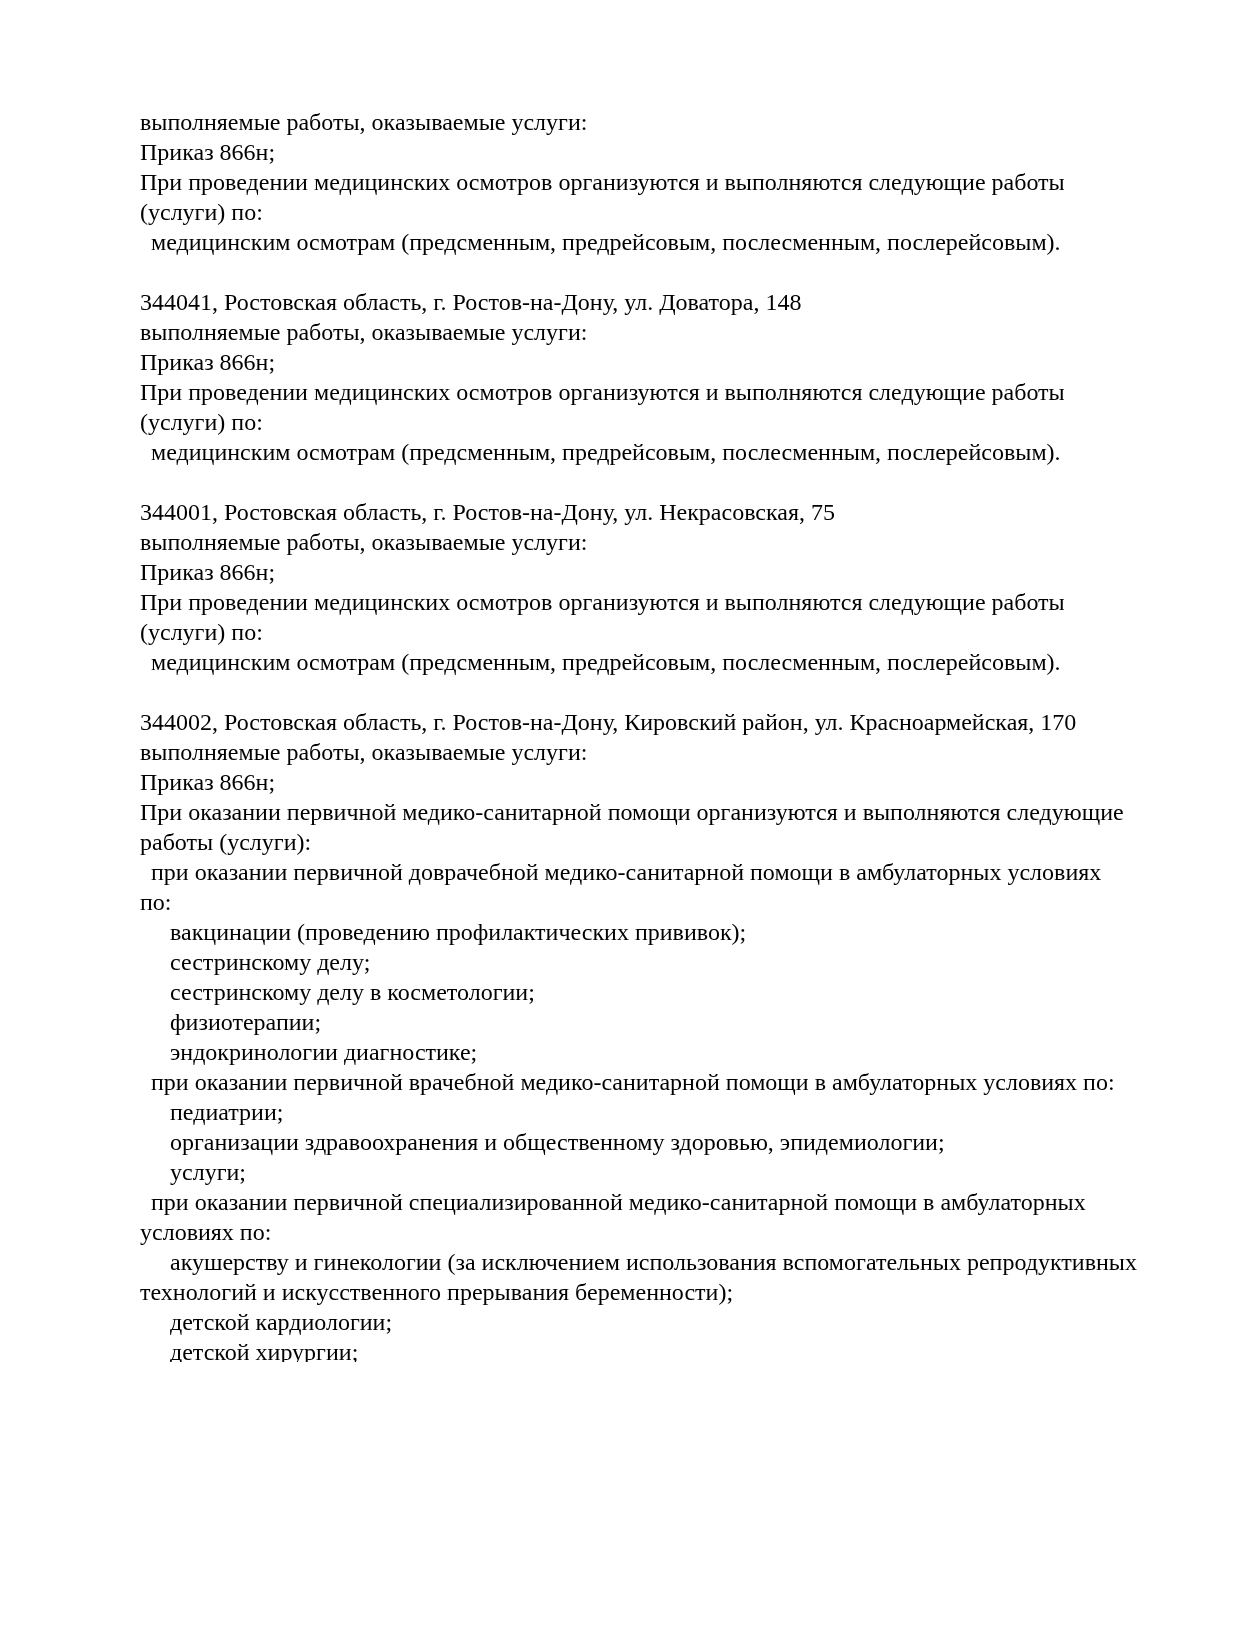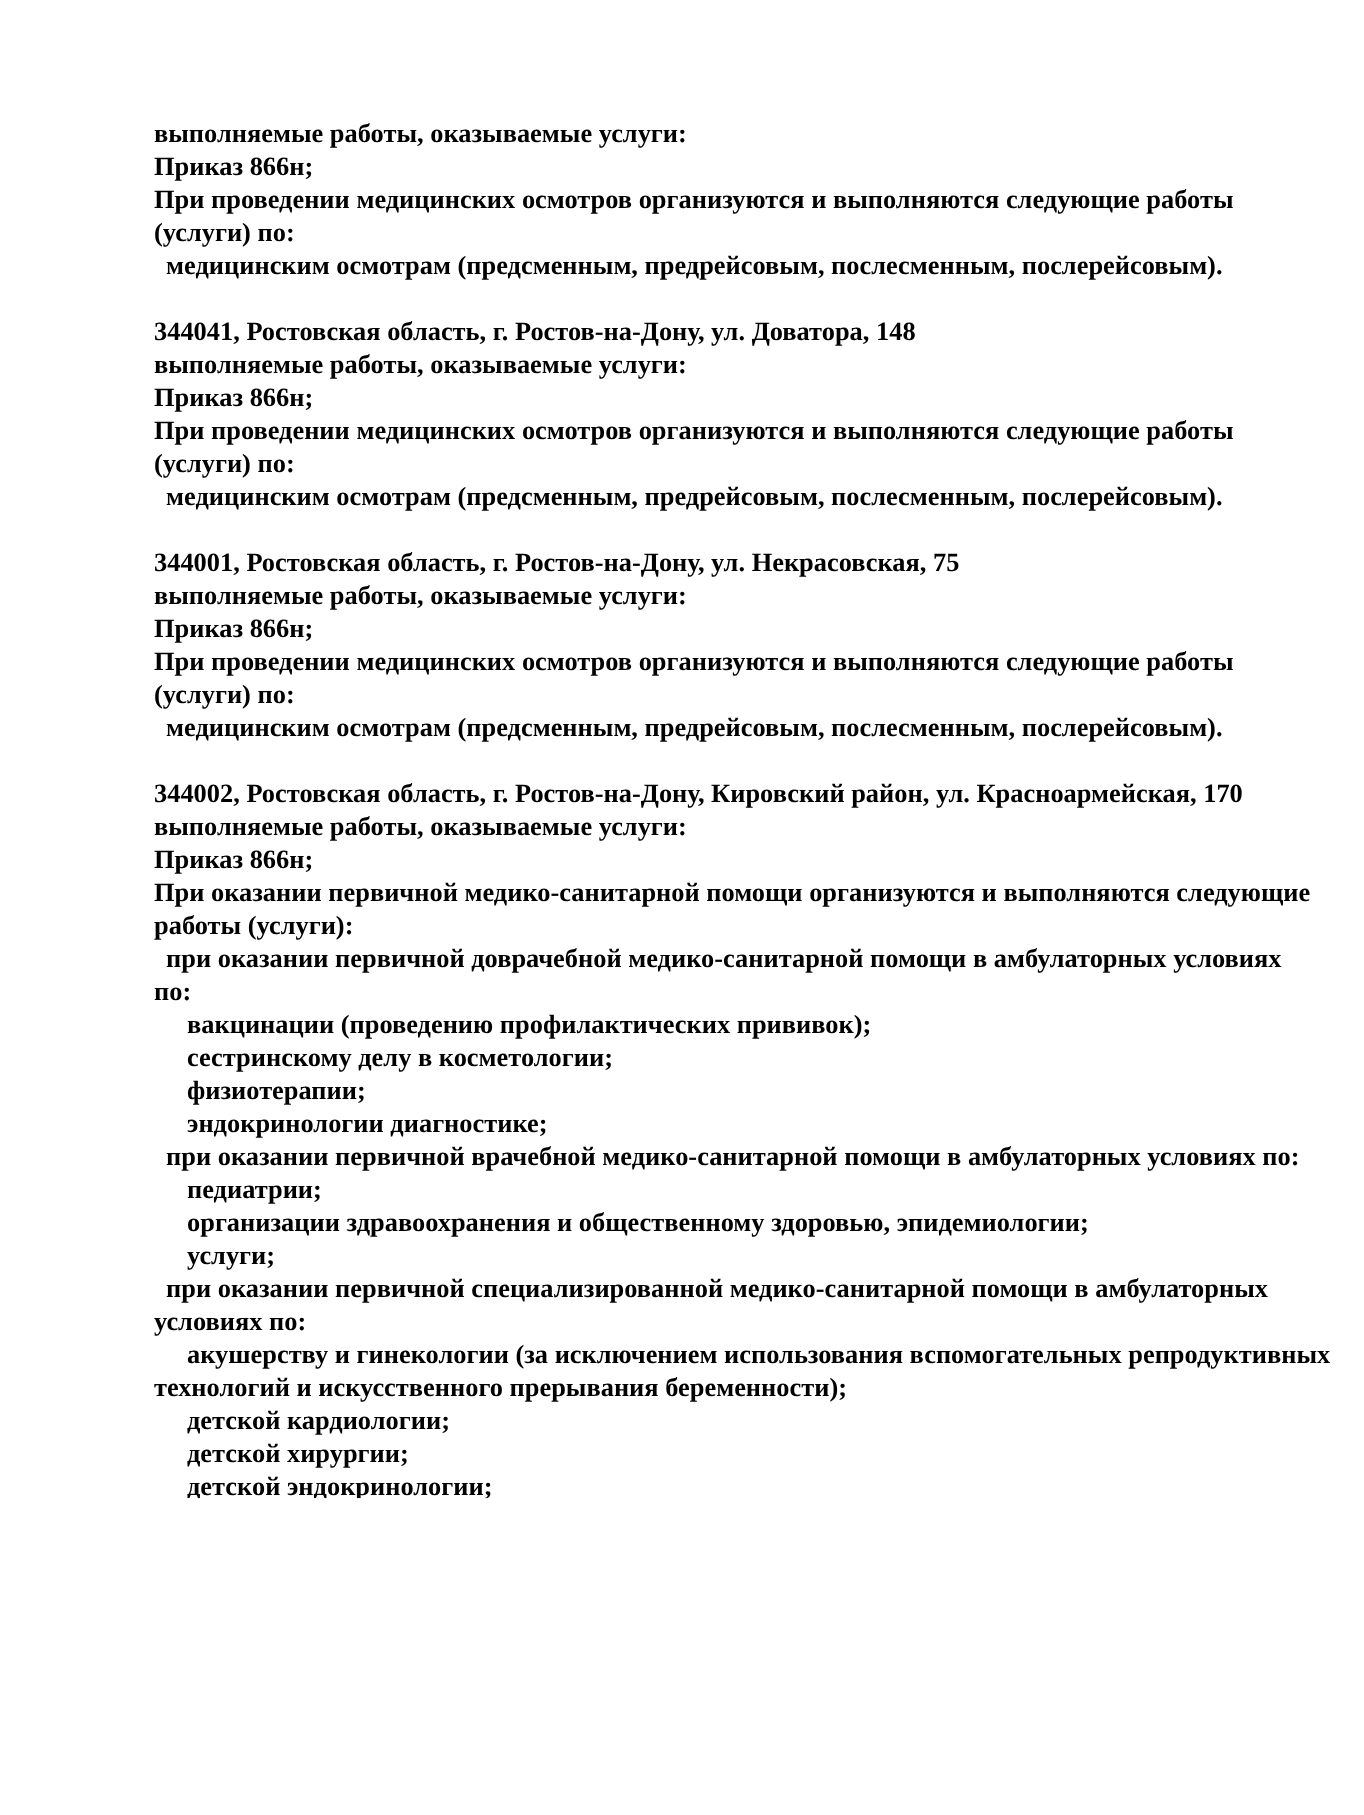--- a/index.html
+++ b/index.html
@@ -8,21 +8,20 @@
     background: #ffffff;
   }
   .page {
     position: relative;
     width: 1240px;
     height: 1362px;
     background: #ffffff;
     overflow: hidden;
     font-family: "Liberation Serif", "DejaVu Serif", serif;
     color: #000000;
-    font-weight: bold;
   }
   .doc-text {
     position: absolute;
     left: 140px;
     top: 107px;
     width: 1010px;
     font-size: 24px;
     line-height: 30px;
     color: #000000;
   }
@@ -60,20 +59,21 @@
       <div class="line indent-1">медицинским осмотрам (предсменным, предрейсовым, послесменным, послерейсовым).</div>
       <div class="line indent-0">&nbsp;</div>
       <div class="line indent-0">344002, Ростовская область, г. Ростов-на-Дону, Кировский район, ул. Красноармейская, 170</div>
       <div class="line indent-0">выполняемые работы, оказываемые услуги:</div>
       <div class="line indent-0">Приказ 866н;</div>
       <div class="line indent-0">При оказании первичной медико-санитарной помощи организуются и выполняются следующие</div>
       <div class="line indent-0">работы (услуги):</div>
       <div class="line indent-1">при оказании первичной доврачебной медико-санитарной помощи в амбулаторных условиях</div>
       <div class="line indent-0">по:</div>
       <div class="line indent-2">вакцинации (проведению профилактических прививок);</div>
+      <div class="line indent-2">сестринскому делу;</div>
       <div class="line indent-2">сестринскому делу в косметологии;</div>
       <div class="line indent-2">физиотерапии;</div>
       <div class="line indent-2">эндокринологии диагностике;</div>
       <div class="line indent-1">при оказании первичной врачебной медико-санитарной помощи в амбулаторных условиях по:</div>
       <div class="line indent-2">педиатрии;</div>
       <div class="line indent-2">организации здравоохранения и общественному здоровью, эпидемиологии;</div>
       <div class="line indent-2">услуги;</div>
       <div class="line indent-1">при оказании первичной специализированной медико-санитарной помощи в амбулаторных</div>
       <div class="line indent-0">условиях по:</div>
       <div class="line indent-2">акушерству и гинекологии (за исключением использования вспомогательных репродуктивных</div>

